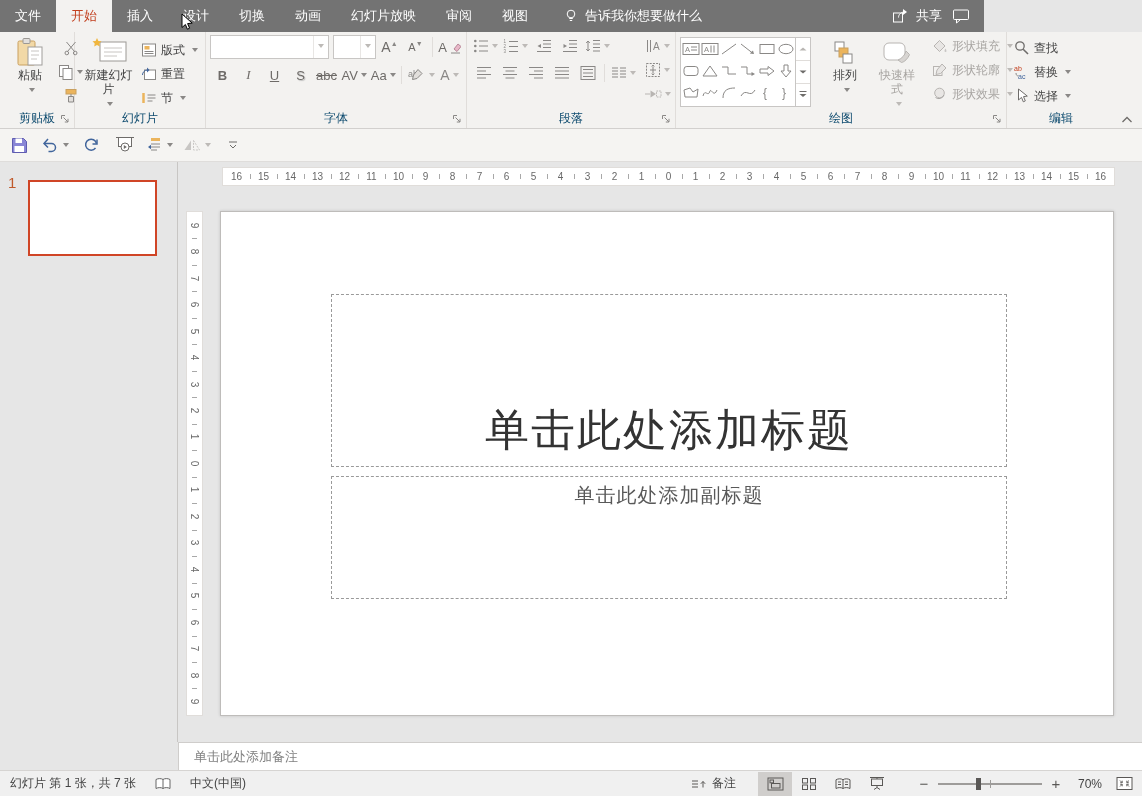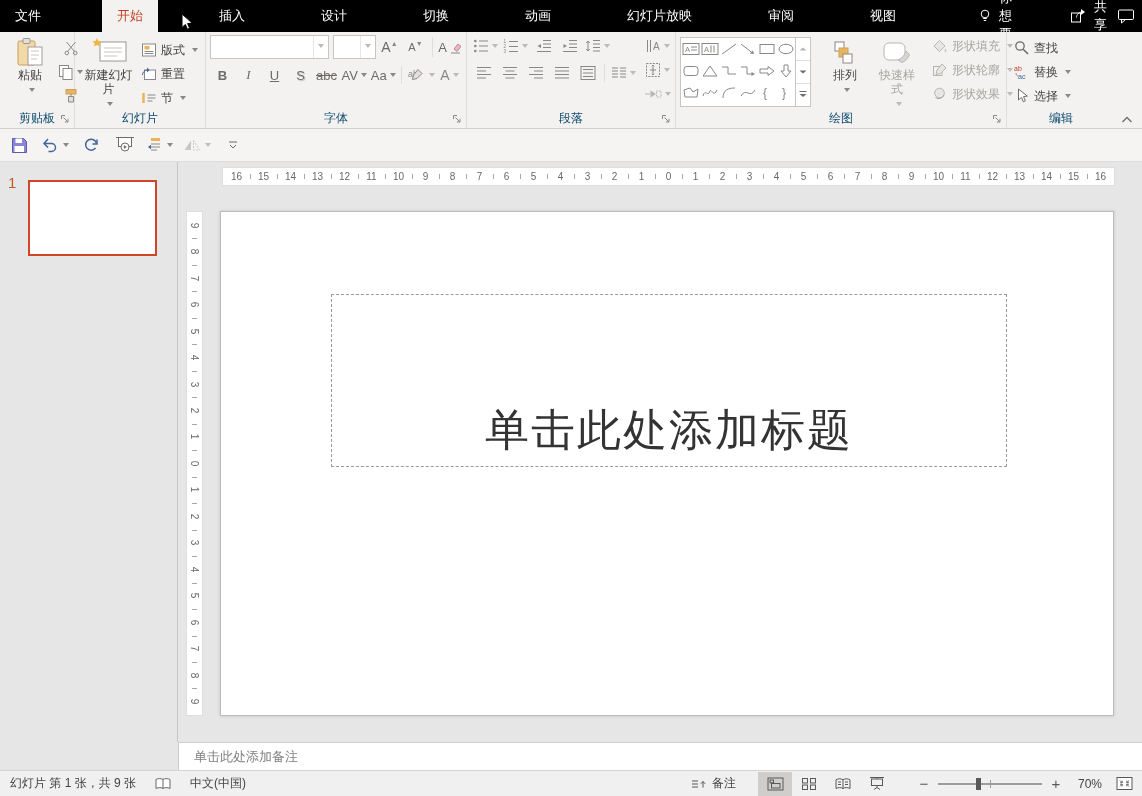--- a/index.html
+++ b/index.html
@@ -1,22 +1,22 @@
 <!DOCTYPE html>
 <html><head>
 <meta charset="utf-8">
 <style>
   html,body{margin:0;padding:0;}
   body{width:1142px;height:796px;position:relative;overflow:hidden;background:#E6E6E6;
        font-family:"Liberation Sans","DejaVu Sans",sans-serif;color:#444;
        -webkit-font-smoothing:antialiased;}
   svg{display:block;}
   
-  .titlebar{position:absolute;left:0;top:0;width:1142px;height:32px;background:#000000;
-            display:flex;align-items:stretch;color:#fff;font-size:13px;gap:46px;}
+  .titlebar{position:absolute;left:0;top:0;width:984px;height:32px;background:#737373;
+            display:flex;align-items:stretch;color:#fff;font-size:13px;}
   .tab{padding:0 15px;display:flex;align-items:center;white-space:nowrap;cursor:default;}
   .tab.active{background:#F3F2F0;color:#C2401F;}
   .tellme{display:flex;align-items:center;gap:6px;padding:0 12px;margin-left:8px;}
   .tb-right{margin-left:auto;display:flex;align-items:center;gap:10px;padding-right:14px;}
   .share{display:flex;align-items:center;gap:6px;}
   
   .ribbon{position:absolute;left:0;top:32px;width:1142px;height:96px;background:#F3F2F0;
           border-bottom:1px solid #D2D0CE;display:flex;align-items:stretch;font-size:12px;}
   .group{position:relative;display:flex;align-items:flex-start;border-right:1px solid #E0DDDA;
          padding:3px 4px 18px 4px;}
@@ -853,32 +853,35 @@
       </div>
       <div class="vcell">
         <span>9</span>
       </div>
     </div>
 
   <div class="slide">
     <div class="ph ph-title">
       <div class="t">单击此处添加标题</div>
     </div>
+    <div class="ph ph-sub">
+      <div class="t">单击此处添加副标题</div>
+    </div>
   </div>
 </div>
 
 <div class="notesbar">
   <div class="notesin">
     <span>单击此处添加备注</span>
   </div>
 </div>
 
 <div class="statusbar">
   <div class="st-left">
-    <span>幻灯片 第 1 张，共 9 张</span>
+    <span>幻灯片 第 1 张，共 7 张</span>
     <span>
         <svg width="18" height="14" viewBox="0 0 18 14" xmlns="http://www.w3.org/2000/svg">
           <path d="M9 2.5C7.5 1.3 4 1.3 2 2.5v9c2-1.2 5.5-1.2 7 0 1.5-1.2 5-1.2 7 0v-9c-2-1.2-5.5-1.2-7 0z" fill="#fff" stroke="#666"></path>
           <path d="M9 2.5v9" stroke="#666"></path>
         </svg>
       </span>
     <span>中文(中国)</span>
   </div>
   <div class="st-right">
     <div class="stnotes">

